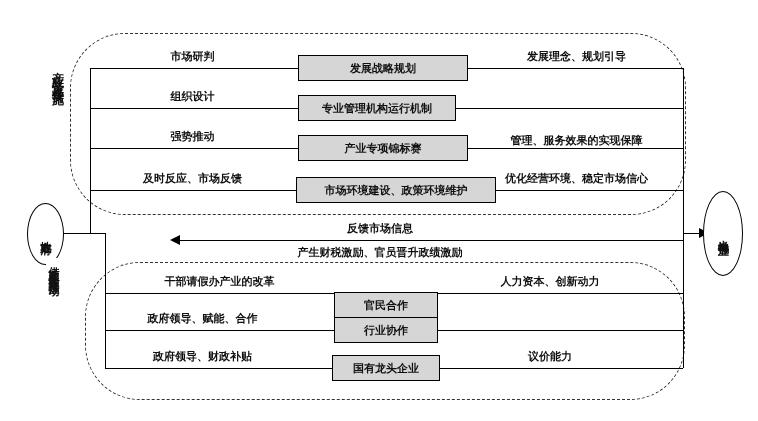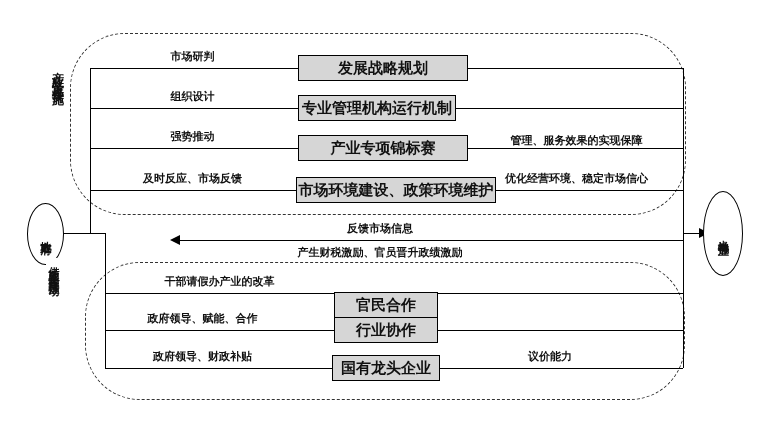--- a/index.html
+++ b/index.html
@@ -8,21 +8,21 @@
   .canvas { position:relative; width:758px; height:421px; background:#fff; overflow:hidden; }
   svg.wires { position:absolute; left:0; top:0; z-index:1; }
   .dashed-region { position:absolute; border:1.3px dashed #333; border-radius:55px; z-index:0; background:transparent; }
   .vlabel { position:absolute; writing-mode:vertical-rl; text-orientation:upright; font-weight:bold;
             font-size:12px; letter-spacing:3px; background:#fff; z-index:3; line-height:16px; }
   .node { position:absolute; border:1px solid #000; border-radius:50%; background:#fff;
           display:flex; align-items:center; justify-content:center; z-index:2; }
   .node .vtext { writing-mode:vertical-rl; text-orientation:upright; font-size:11px; font-weight:bold; letter-spacing:1px; }
   .box { position:absolute; height:26px; background:#d6d6d6; border:1px solid #000;
          display:flex; align-items:center; justify-content:center;
-         font-size:15px; font-weight:bold; text-align:center; z-index:2; }
+         font-size:11px; font-weight:bold; text-align:center; z-index:2; }
   .lbl { position:absolute; height:15px; line-height:15px; font-size:11px; font-weight:bold;
          text-align:center; z-index:2; white-space:nowrap; }
 </style>
 </head>
 <body>
 
 <div class="canvas">
 
   <div class="dashed-region" style="left:70px; top:33px; width:616px; height:182px;"></div>
   <div class="dashed-region" style="left:85px; top:262px; width:600px; height:138px;"></div>
@@ -58,37 +58,39 @@
 
   <div class="node" style="left:27px; top:203px; width:37px; height:62px;">
     <span class="vtext">地方政府</span>
   </div>
   <div class="node" style="left:703px; top:191px; width:40px; height:85px;">
     <span class="vtext">当地特色产业</span>
   </div>
 
   <div class="lbl" style="left:90px;  top:49px; width:205px;">市场研判</div>
   <div class="box" style="left:298px; top:55px; width:170px;">发展战略规划</div>
+  <div class="lbl" style="left:470px; top:49px; width:213px;">发展理念、规划引导</div>
 
   <div class="lbl" style="left:90px;  top:89px; width:205px;">组织设计</div>
   <div class="box" style="left:298px; top:95px; width:158px;">专业管理机构运行机制</div>
   <div class="lbl" style="left:470px; top:89px; width:213px;margin-top:44px;">管理、服务效果的实现保障</div>
 
   <div class="lbl" style="left:90px;  top:129px; width:205px;">强势推动</div>
   <div class="box" style="left:298px; top:135px; width:170px;">产业专项锦标赛</div>
 
   <div class="lbl" style="left:90px;  top:171px; width:205px;">及时反应、市场反馈</div>
   <div class="box" style="left:296px; top:177px; width:200px;">市场环境建设、政策环境维护</div>
   <div class="lbl" style="left:470px; top:171px; width:213px;">优化经营环境、稳定市场信心</div>
 
   <div class="lbl" style="left:180px; top:221px; width:400px;">反馈市场信息</div>
   <div class="lbl" style="left:180px; top:245px; width:400px;">产生财税激励、官员晋升政绩激励</div>
 
   <div class="lbl" style="left:105px; top:274px; width:195px;padding-left:34px;">干部请假办产业的改革</div>
   <div class="box" style="left:334px; top:280px; width:104px;margin-top:12px;">官民合作</div>
+  <div class="lbl" style="left:445px; top:274px; width:210px;">人力资本、创新动力</div>
 
   <div class="lbl" style="left:105px; top:311px; width:195px;">政府领导、赋能、合作</div>
   <div class="box" style="left:334px; top:317px; width:104px;">行业协作</div>
 
   <div class="lbl" style="left:105px; top:349px; width:195px;">政府领导、财政补贴</div>
   <div class="box" style="left:332px; top:355px; width:108px;">国有龙头企业</div>
   <div class="lbl" style="left:445px; top:349px; width:210px;">议价能力</div>
 
 </div>
 

